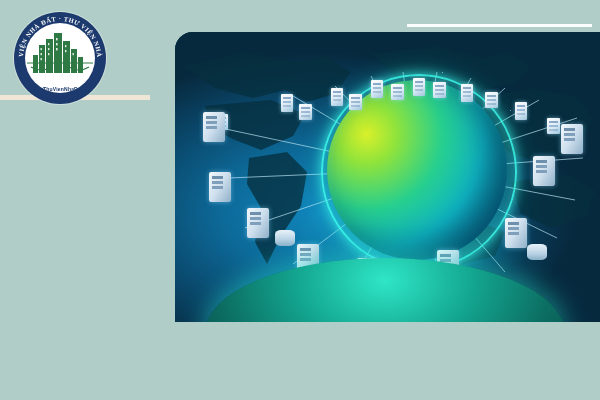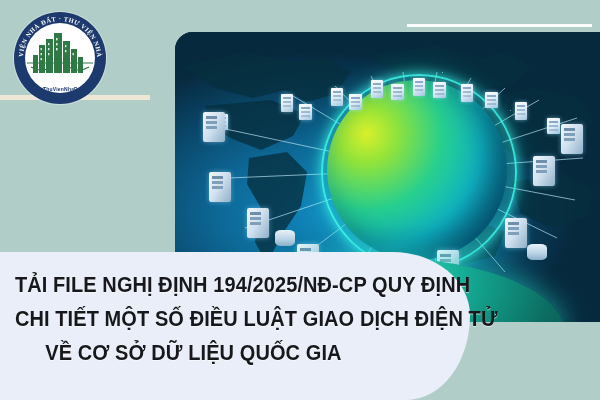--- a/index.html
+++ b/index.html
@@ -360,21 +360,14 @@
         <g stroke="#2f7a44" stroke-width="1.1" fill="none">
           <path d="M2 34 H68"></path>
           <path d="M6 38 q 10 6 20 0"></path>
           <path d="M44 38 q 10 6 20 0"></path>
         </g>
       </svg>
       <div class="logo-domain">www.ThuVienNhaDat.vn</div>
     </div>
   </div>
 
-  <div class="caption">
-    <div class="caption-text">
-      <span class="caption-line l1">TẢI FILE NGHỊ ĐỊNH 194/2025/NĐ-CP QUY ĐỊNH</span>
-      <span class="caption-line l2">CHI TIẾT MỘT SỐ ĐIỀU LUẬT GIAO DỊCH ĐIỆN TỬ</span>
-      <span class="caption-line l3">VỀ CƠ SỞ DỮ LIỆU QUỐC GIA</span>
-    </div>
-  </div>
 
 </div>
 
 </body></html>

